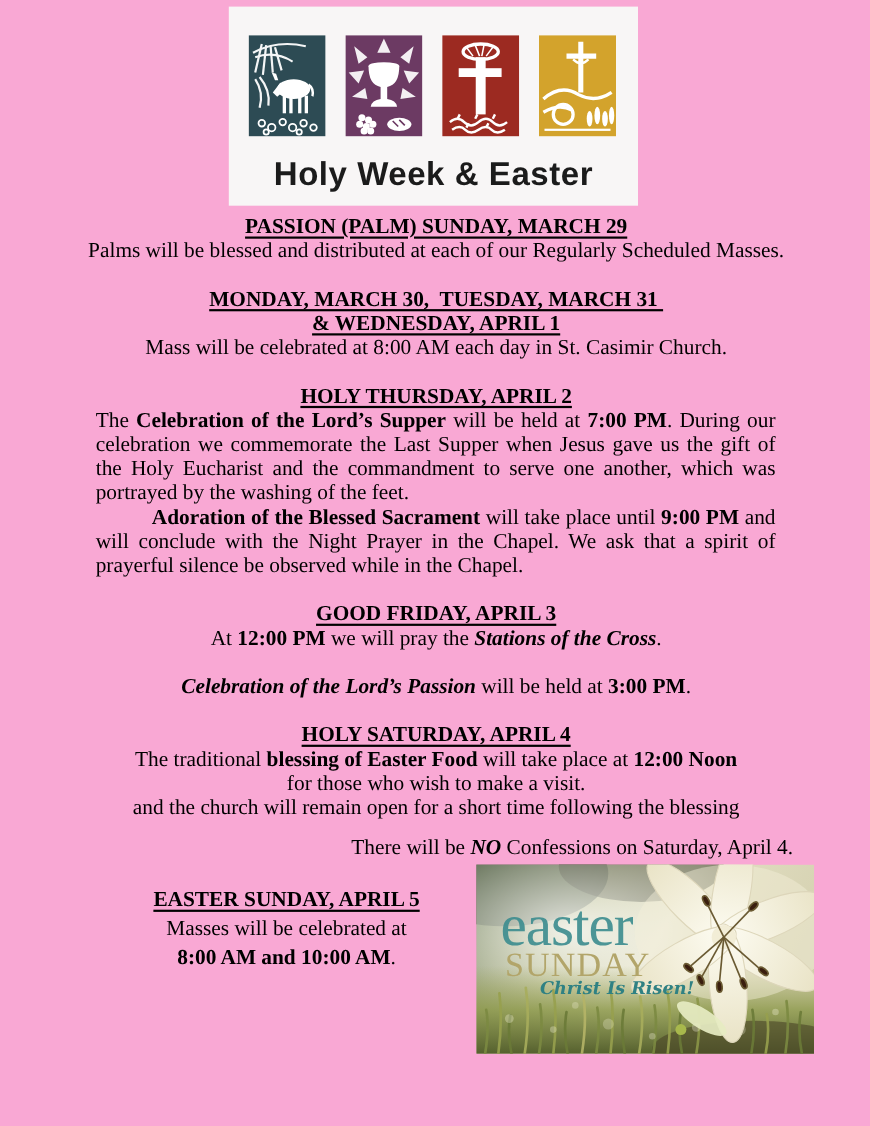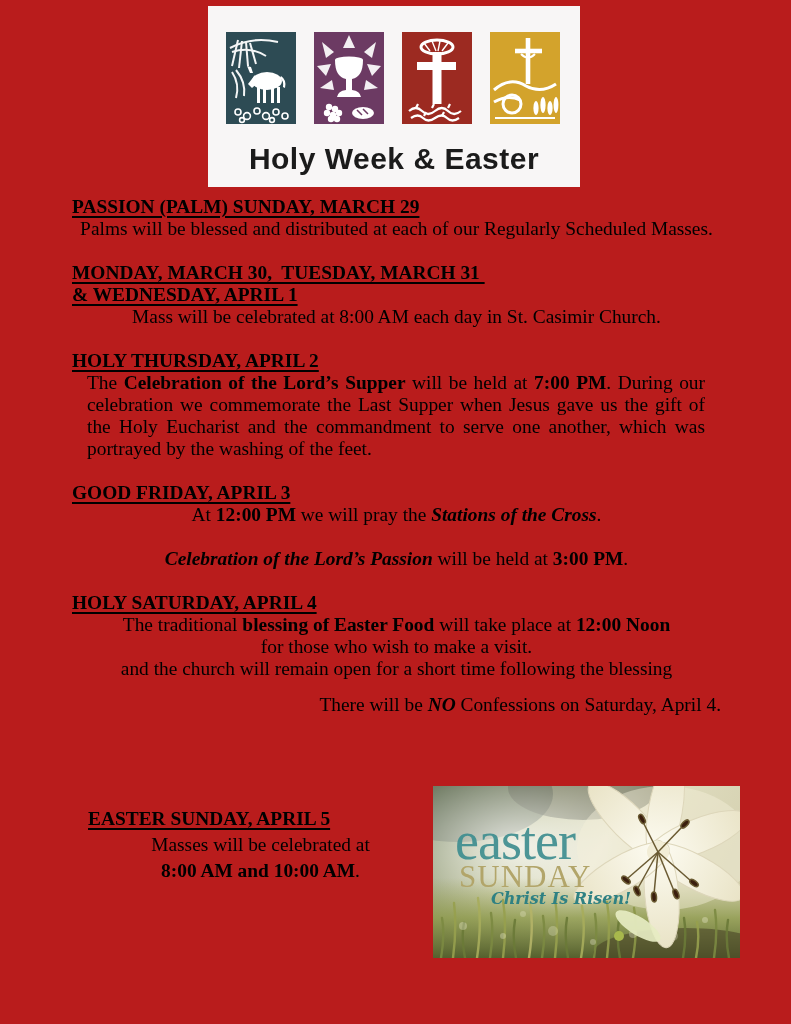--- a/index.html
+++ b/index.html
@@ -1,29 +1,29 @@
 <!DOCTYPE html>
 <html><head>
 <meta charset="utf-8">
 <style>
   html,body{margin:0;padding:0;background:#ffffff;}
-  .page{position:relative;width:791px;height:1024px;background:#b91c1c;overflow:hidden;
+  .page{position:relative;width:791px;height:1024px;background:#f9a8d4;overflow:hidden;
         font-family:"Liberation Serif",serif;color:#000;}
   
   .header-art{position:absolute;left:208px;top:6px;width:372px;height:181px;background:#f8f6f6;}
   .panels{display:flex;gap:18px;padding:26px 0 0 18px;}
   .panels svg{display:block;}
   .banner-caption{margin-top:18px;text-align:center;
         font-family:"Liberation Sans",sans-serif;font-weight:bold;font-size:30px;
         color:#1b1b1b;letter-spacing:.5px;}
   
   .content{position:absolute;left:72px;top:196px;width:649px;
         font-size:19.4px;line-height:22px;}
   .sec{margin-bottom:22px;}
-  .hline{text-align:left;}
+  .hline{text-align:center;}
   .u{font-weight:bold;text-decoration:underline;text-decoration-thickness:1.6px;
      text-underline-offset:3px;white-space:pre-wrap;}
   .center{text-align:center;}
   .just{text-align:justify;margin-left:15px;margin-right:16px;}
   .indent{text-indent:51px;}
   .gap{margin-top:22px;}
   .gap-sm{margin-top:14px;text-align:right;}
   .b{font-weight:bold;}
   .i{font-style:italic;}
   
@@ -156,20 +156,21 @@
 
     <div class="sec">
       <div class="hline"><span class="u">MONDAY, MARCH 30,  TUESDAY, MARCH 31 </span></div>
       <div class="hline"><span class="u">&amp; WEDNESDAY, APRIL 1</span></div>
       <p class="center" style="margin:0"><span>Mass will be celebrated at 8:00 AM each day in St. Casimir Church.</span></p>
     </div>
 
     <div class="sec">
       <div class="hline"><span class="u">HOLY THURSDAY, APRIL 2</span></div>
       <p class="just" style="margin-top:0;margin-bottom:0"><span>The </span><span class="b">Celebration of the Lord’s Supper</span><span> will be held at </span><span class="b">7:00 PM</span><span>. During our celebration we commemorate the Last Supper when Jesus gave us the gift of the Holy Eucharist and the commandment to serve one another, which was portrayed by the washing of the feet.</span></p>
+      <p class="just indent" style="margin-top:0;margin-bottom:0"><span class="b">Adoration of the Blessed Sacrament</span><span> will take place until </span><span class="b">9:00 PM</span><span> and will conclude with the Night Prayer in the Chapel. We ask that a spirit of prayerful silence be observed while in the Chapel.</span></p>
     </div>
 
     <div class="sec">
       <div class="hline"><span class="u">GOOD FRIDAY, APRIL 3</span></div>
       <p class="center" style="margin:0"><span>At </span><span class="b">12:00 PM</span><span> we will pray the </span><span class="b i">Stations of the Cross</span><span>.</span></p>
       <p class="center gap" style="margin-bottom:0"><span class="b i">Celebration of the Lord’s Passion</span><span> will be held at </span><span class="b">3:00 PM</span><span>.</span></p>
     </div>
 
     <div class="sec">
       <div class="hline"><span class="u">HOLY SATURDAY, APRIL 4</span></div>

